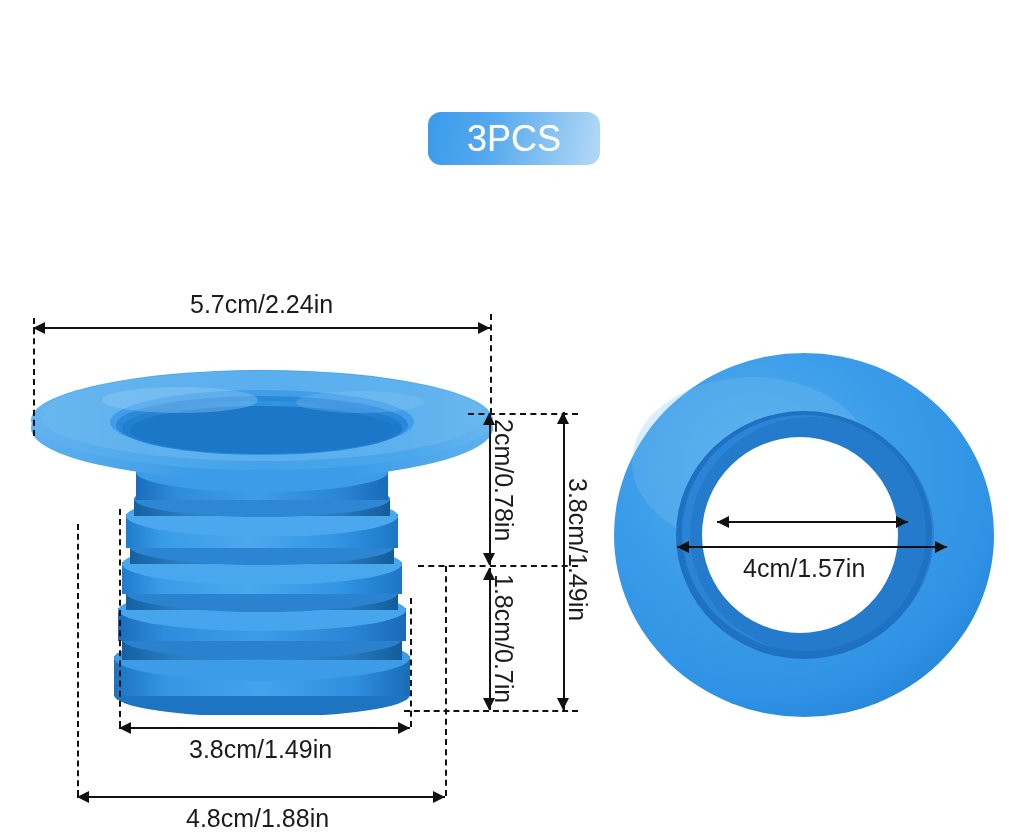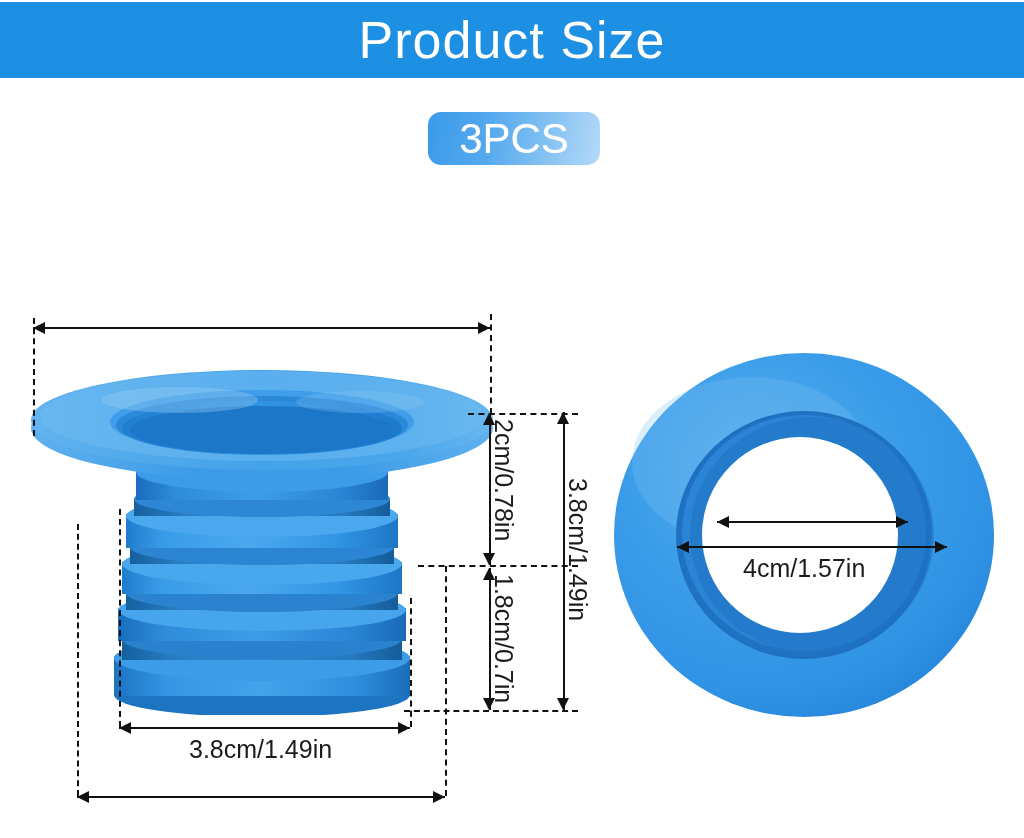--- a/index.html
+++ b/index.html
@@ -29,21 +29,21 @@
 
   
   .badge{
     position:absolute;left:428px;top:112px;width:172px;height:53px;
     border-radius:13px;
     background:linear-gradient(100deg,#3a9bea 0%,#54a8ee 35%,#89c4f3 72%,#b5d9f8 100%);
     display:flex;align-items:center;justify-content:center;
   }
   .badge-text{
     color:#ffffff;
-    font-size:42px;
+    font-size:36px;
     font-weight:400;
     line-height:1;
     text-shadow:0 0 1px rgba(255,255,255,.6);
   }
 
   
   .dim{
     position:absolute;
     color:#1b1b1b;
     font-size:25px;
@@ -73,23 +73,20 @@
   .pl-body{position:absolute;left:0;top:0;width:465px;height:345px;}
 
   
   .prod-right{position:absolute;left:612px;top:352px;width:388px;height:370px;}
 </style>
 </head>
 <body>
 
 <div class="page">
 
-  <div class="banner">
-    <div class="banner-title">Product Size</div>
-  </div>
 
   <div class="badge">
     <div class="badge-text">3PCS</div>
   </div>
 
   <div class="prod-left">
     <svg class="pl-body" viewBox="0 0 465 345" xmlns="http://www.w3.org/2000/svg">
       <defs>
         <linearGradient id="flangeTop" x1="0" y1="0" x2="1" y2="0">
           <stop offset="0" stop-color="#63b4ef"></stop>
@@ -214,20 +211,21 @@
 
       <path d="M 8 200 A 190 182 0 0 0 376 200 A 190 182 0 0 1 8 200 Z" fill="#1b69b8" opacity=".12"></path>
     </svg>
   </div>
 
   <div class="vdash" style="left:33px;top:318px;height:118px;"></div>
   <div class="vdash" style="left:490px;top:314px;height:100px;"></div>
   <div class="hline" style="left:33px;top:327px;width:457px;"></div>
   <div class="ar ar-l" style="left:33px;top:322px;"></div>
   <div class="ar ar-r" style="left:478px;top:322px;"></div>
+  <div class="dim" style="left:190px;top:292px;">5.7cm/2.24in</div>
 
   <div class="hdash" style="left:468px;top:413px;width:110px;"></div>
 
   <div class="hdash" style="left:418px;top:565px;width:160px;"></div>
 
   <div class="hdash" style="left:404px;top:710px;width:174px;"></div>
 
   <div class="vline" style="left:489px;top:413px;height:152px;"></div>
   <div class="ar ar-u" style="left:483px;top:413px;"></div>
   <div class="ar ar-d" style="left:483px;top:553px;"></div>
@@ -248,20 +246,21 @@
   <div class="hline" style="left:119px;top:727px;width:291px;"></div>
   <div class="ar ar-l" style="left:119px;top:722px;"></div>
   <div class="ar ar-r" style="left:398px;top:722px;"></div>
   <div class="dim" style="left:189px;top:737px;">3.8cm/1.49in</div>
 
   <div class="vdash" style="left:77px;top:524px;height:272px;"></div>
   <div class="vdash" style="left:445px;top:566px;height:230px;"></div>
   <div class="hline" style="left:77px;top:796px;width:368px;"></div>
   <div class="ar ar-l" style="left:77px;top:791px;"></div>
   <div class="ar ar-r" style="left:433px;top:791px;"></div>
+  <div class="dim" style="left:186px;top:806px;">4.8cm/1.88in</div>
 
   <div class="hline" style="left:717px;top:521px;width:191px;"></div>
   <div class="ar ar-l" style="left:717px;top:516px;"></div>
   <div class="ar ar-r" style="left:896px;top:516px;"></div>
 
   <div class="hline" style="left:677px;top:546px;width:270px;"></div>
   <div class="ar ar-l" style="left:677px;top:541px;"></div>
   <div class="ar ar-r" style="left:935px;top:541px;"></div>
   <div class="dim" style="left:743px;top:556px;">4cm/1.57in</div>
 

